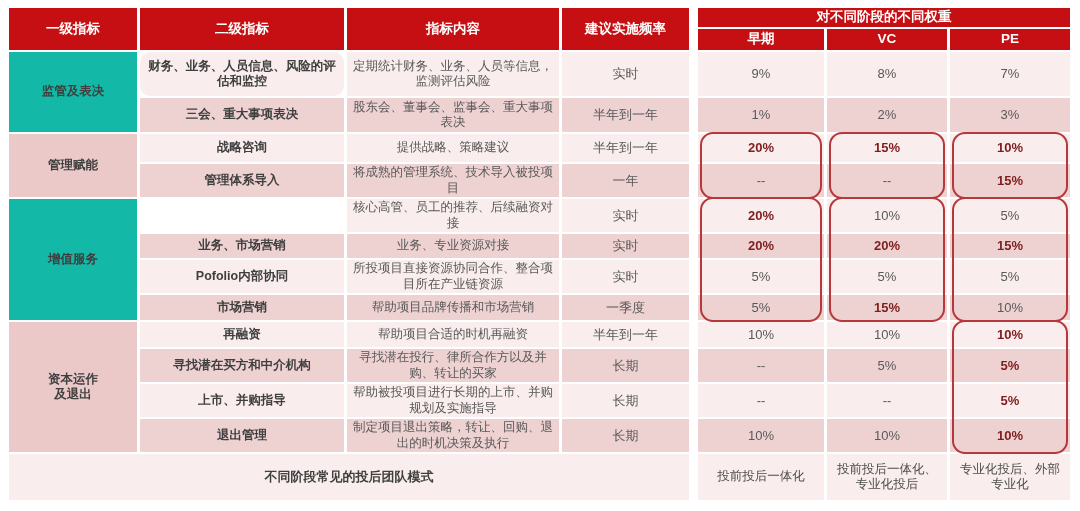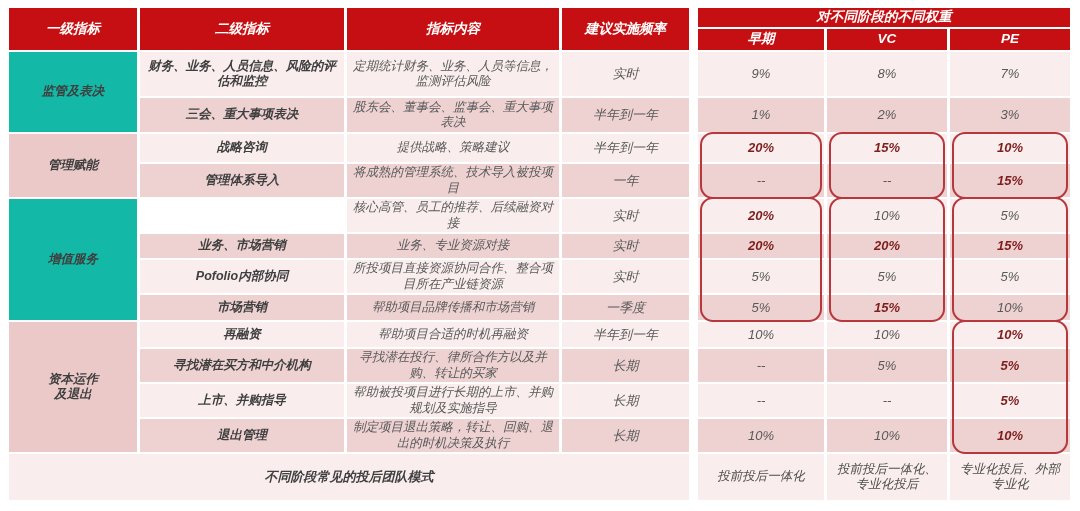--- a/index.html
+++ b/index.html
@@ -1,20 +1,19 @@
 <!DOCTYPE html>
 <html><head>
 <meta charset="utf-8">
 <style>
   html, body { margin: 0; padding: 0; background: #ffffff; }
   .page {
     width: 1080px; height: 511px; box-sizing: border-box;
     padding: 8px 8px 0 9px; background: #ffffff;
     font-family: "Liberation Sans", "DejaVu Sans", sans-serif;
-    font-style: italic;
   }
   .grid {
     position: relative;
     display: grid;
     grid-template-columns: 128px 204px 212px 127px 3px 126px 120px 120px;
     grid-template-rows: 19px 21px 44px 34px 28px 33px 33px 24px 33px 25px 25px 33px 33px 33px 46px;
     gap: 2px 3px;
     width: 1040px;
   }
   .cell {
@@ -58,21 +57,21 @@
     <div class="cell footer-label" style="grid-area: 15 / 1 / 16 / 5">不同阶段常见的投后团队模式</div>
     <div class="cell footer-val" style="grid-area: 15 / 6 / 16 / 7">投前投后一体化</div>
     <div class="cell footer-val" style="grid-area: 15 / 7 / 16 / 8">投前投后一体化、专业化投后</div>
     <div class="cell footer-val" style="grid-area: 15 / 8 / 16 / 9">专业化投后、外部专业化</div>
 
   <div class="cell bold-dark pre group-light" style="grid-area: 3 / 1 / span 2;">监管及表决</div>
       <div class="cell bold-dark pre group-dark" style="grid-area: 5 / 1 / span 2;">管理赋能</div>
       <div class="cell bold-dark pre group-light" style="grid-area: 7 / 1 / span 4;">增值服务</div>
       <div class="cell bold-dark pre group-dark" style="grid-area: 11 / 1 / span 4;">资本运作
 及退出</div>
-      <div class="cell row-light bold-dark" style="grid-area: 3 / 2;">财务、业务、人员信息、风险的评估和监控</div>
+      <div class="cell row-light bold-dark" style="grid-area: 3 / 2; border-radius: 10px;">财务、业务、人员信息、风险的评估和监控</div>
       <div class="cell row-light" style="grid-area: 3 / 3;">定期统计财务、业务、人员等信息，监测评估风险</div>
       <div class="cell row-light val" style="grid-area: 3 / 4;">实时</div>
       <div class="cell row-light val" style="grid-area: 3 / 6;">9%</div>
       <div class="cell row-light val" style="grid-area: 3 / 7;">8%</div>
       <div class="cell row-light val" style="grid-area: 3 / 8;">7%</div>
       <div class="cell row-dark bold-dark" style="grid-area: 4 / 2;">三会、重大事项表决</div>
       <div class="cell row-dark" style="grid-area: 4 / 3;">股东会、董事会、监事会、重大事项表决</div>
       <div class="cell row-dark val" style="grid-area: 4 / 4;">半年到一年</div>
       <div class="cell row-dark val" style="grid-area: 4 / 6;">1%</div>
       <div class="cell row-dark val" style="grid-area: 4 / 7;">2%</div>

